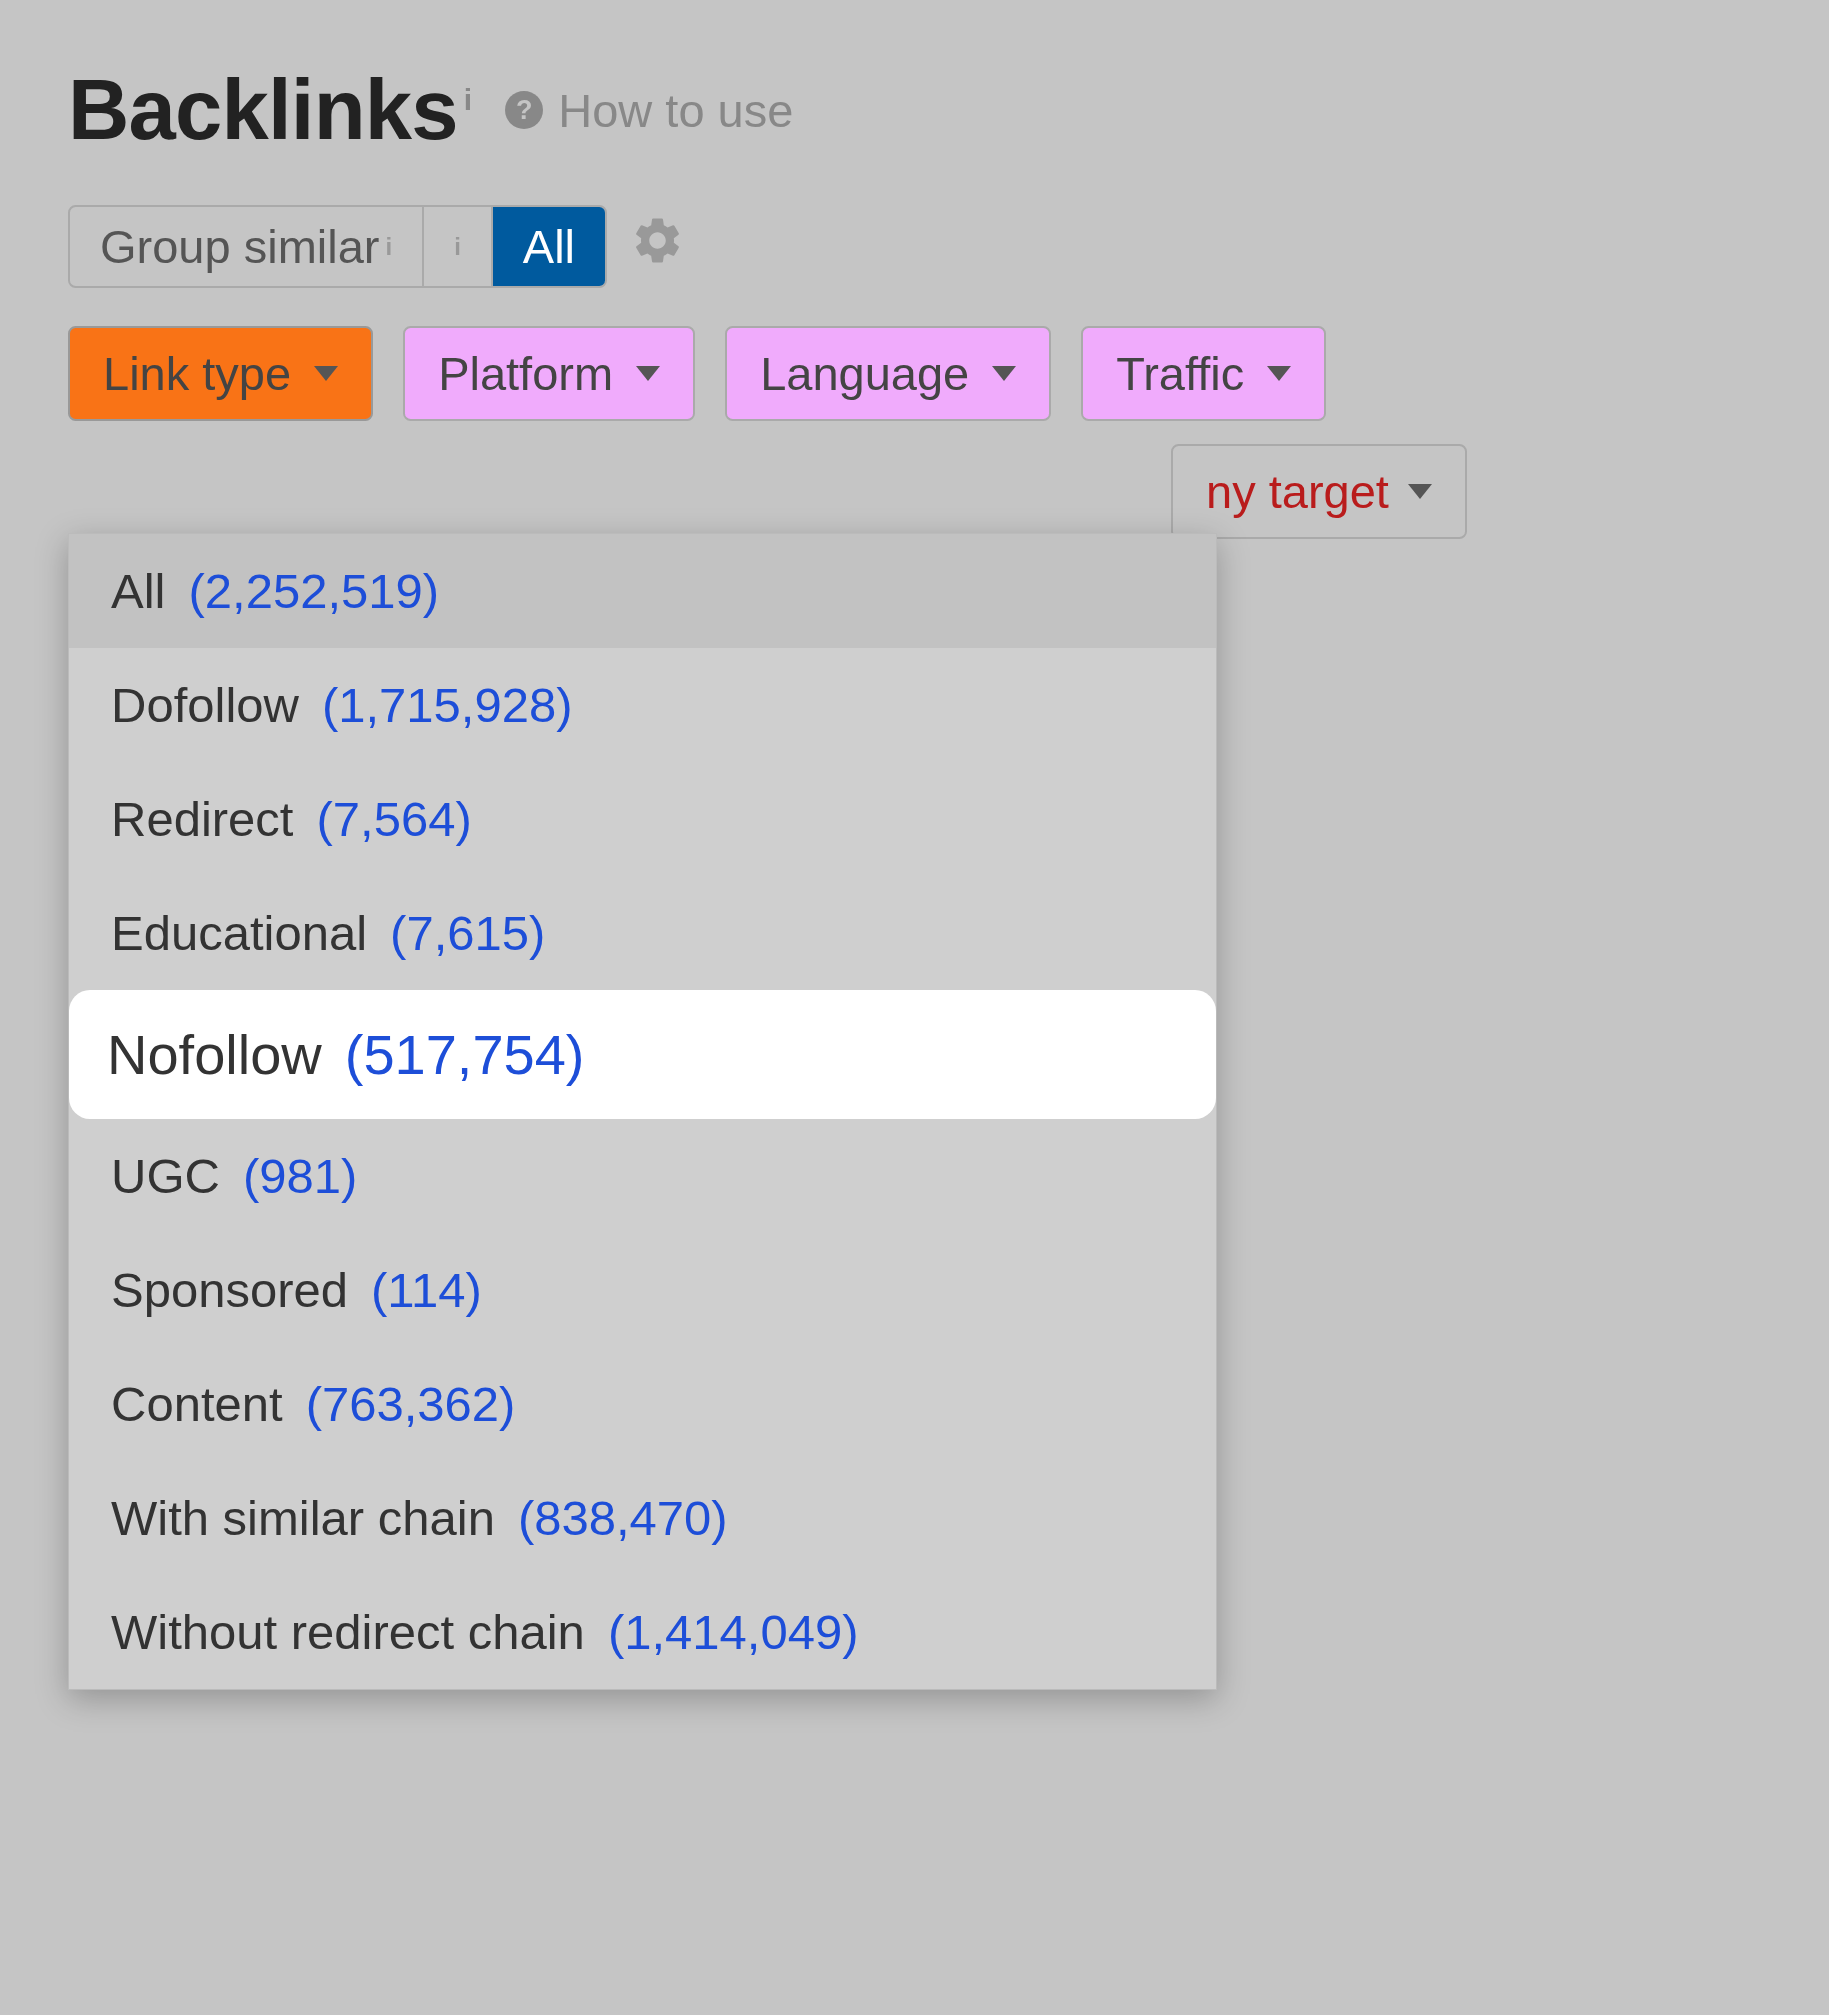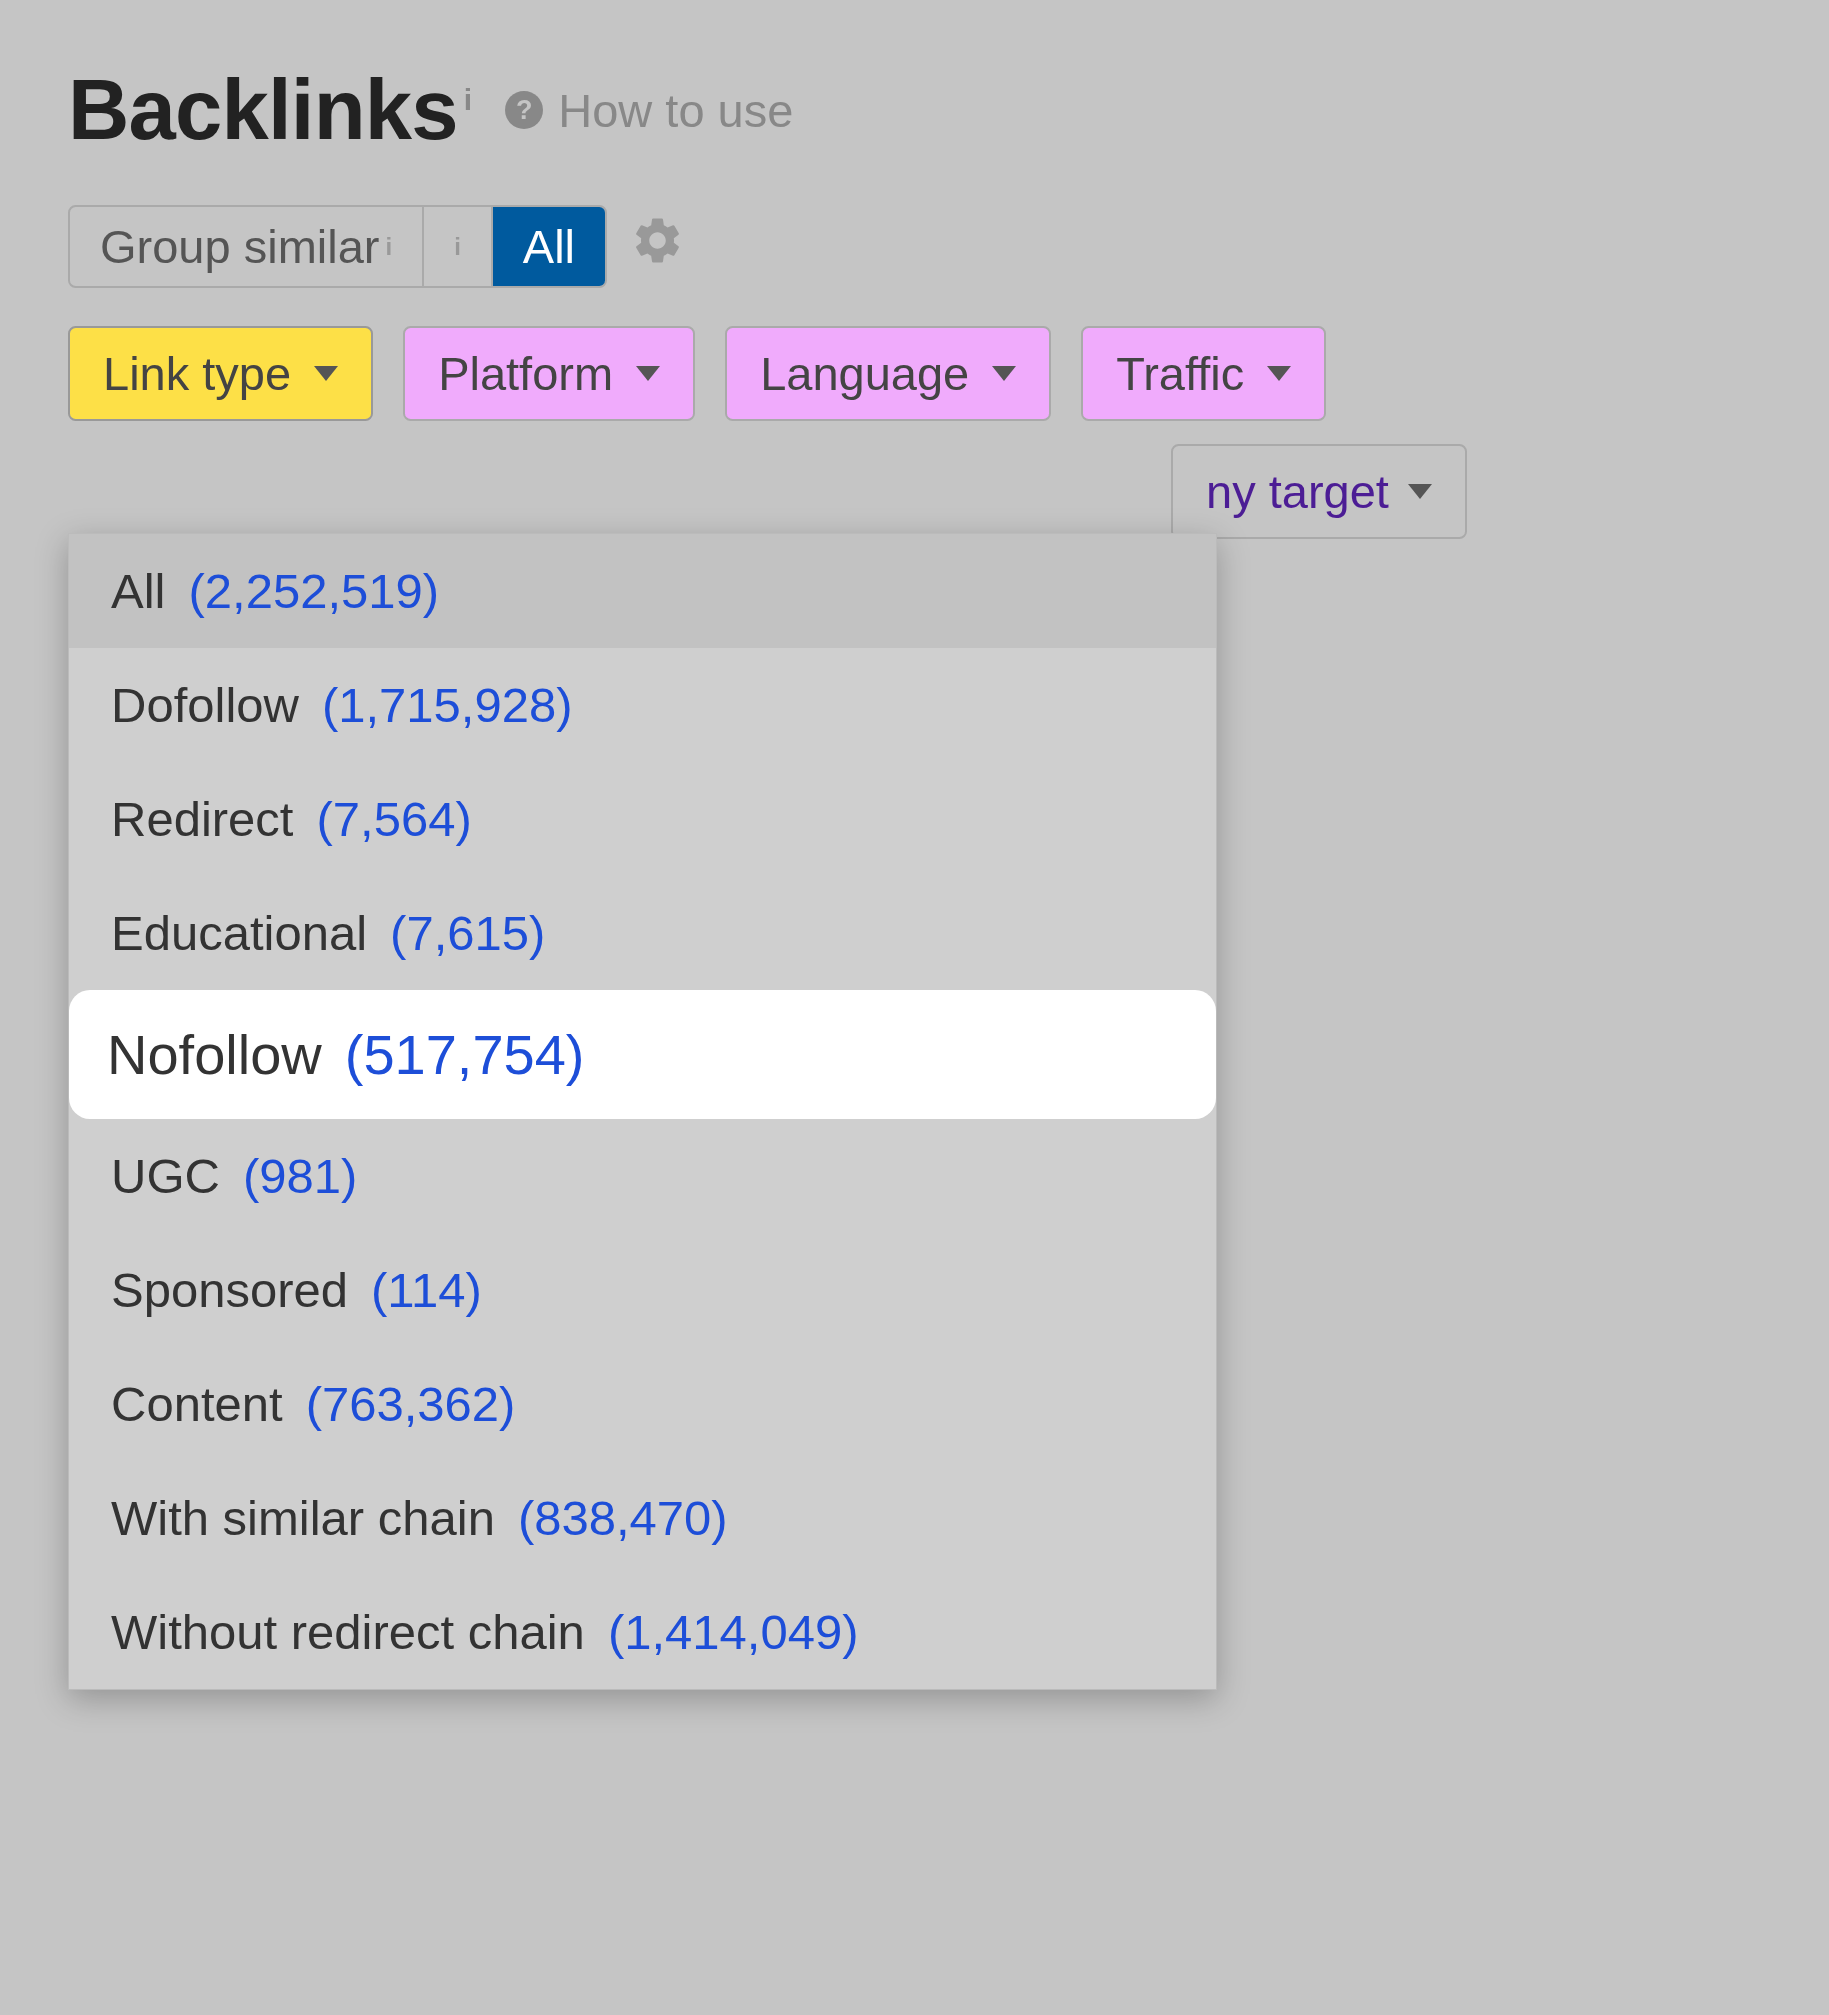--- a/index.html
+++ b/index.html
@@ -106,41 +106,41 @@
       gap: 23px;
       padding: 18px 33px;
       font-size: 47px;
       color: #444;
       background: #f0abfc;
       border: 2.3px solid #aaa;
       border-radius: 7.6px;
       cursor: pointer;
     }
     .filter-btn.active {
-      background: #fde047;
+      background: #f97316;
       border-color: #999;
     }
     .caret {
       width: 0;
       height: 0;
       border-left: 12px solid transparent;
       border-right: 12px solid transparent;
       border-top: 15px solid #555;
     }
     .secondary-row {
       display: flex;
       gap: 30px;
     }
     .partial-btn {
       display: flex;
       align-items: center;
       gap: 19px;
       padding: 18px 33px;
       font-size: 47px;
-      color: #4c1d95;
+      color: #b91c1c;
       background: transparent;
       border: 2.3px solid #aaa;
       border-radius: 7.6px;
       cursor: pointer;
       margin-left: 1103px;
     }
     .dropdown {
       position: absolute;
       top: 533px;
       left: 68px;

